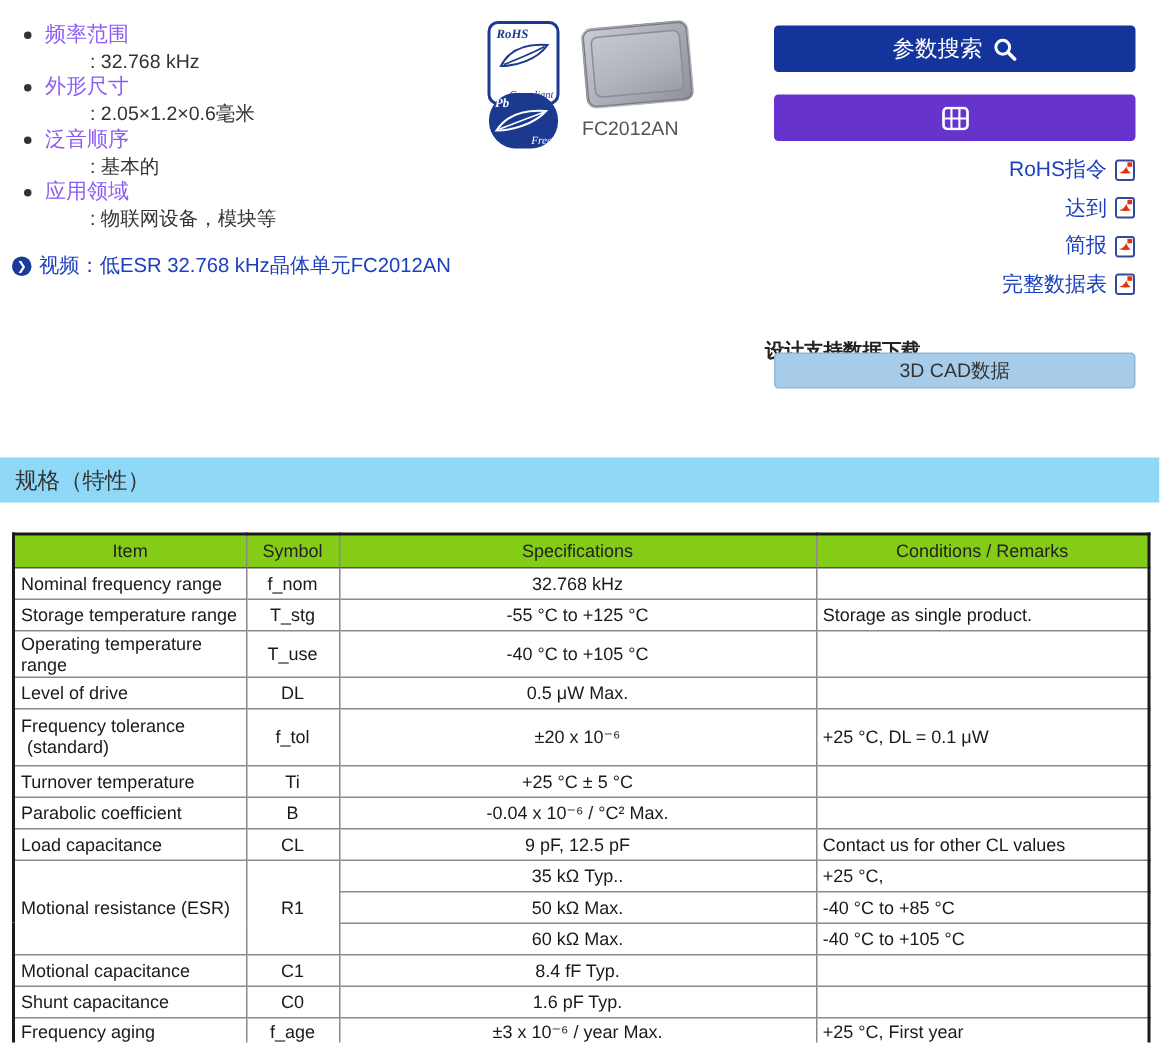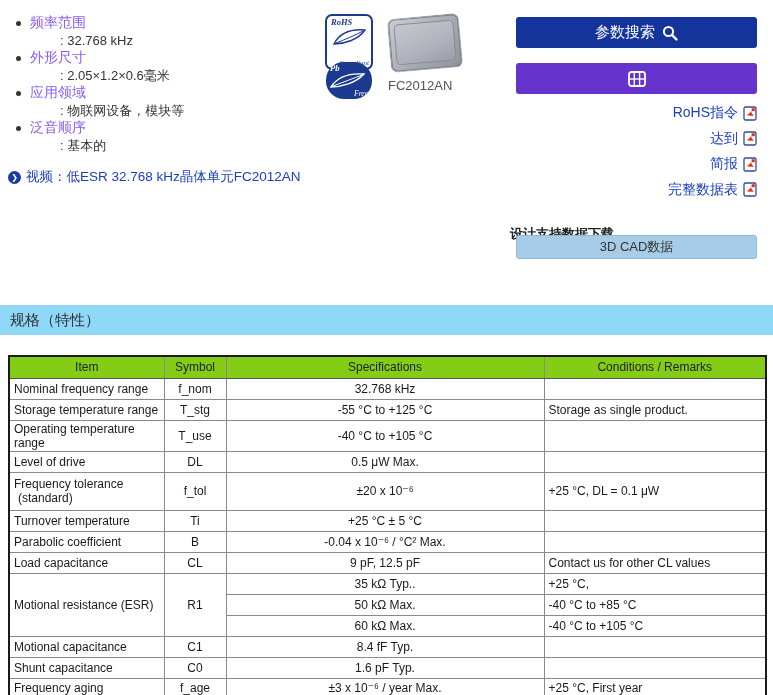--- a/index.html
+++ b/index.html
@@ -96,26 +96,26 @@
   <ul class="bullets">
     <li>
       <div class="b-label">频率范围</div>
       <div class="b-value">: 32.768 kHz</div>
     </li>
     <li>
       <div class="b-label">外形尺寸</div>
       <div class="b-value">: 2.05×1.2×0.6毫米</div>
     </li>
     <li>
+      <div class="b-label">泛音顺序</div>
+      <div class="b-value">: 基本的</div>
+    </li>
+    <li>
       <div class="b-label">应用领域</div>
       <div class="b-value">: 物联网设备，模块等</div>
-    </li>
-    <li>
-      <div class="b-label">泛音顺序</div>
-      <div class="b-value">: 基本的</div>
     </li>
   </ul>
 
   <div class="video-line">
     <span class="play-circle">❯</span>
     <a href="#" class="video-link">视频：低ESR 32.768 kHz晶体单元FC2012AN</a>
   </div>
 
   <div class="badge-rohs">
     <span class="t1">RoHS</span>

